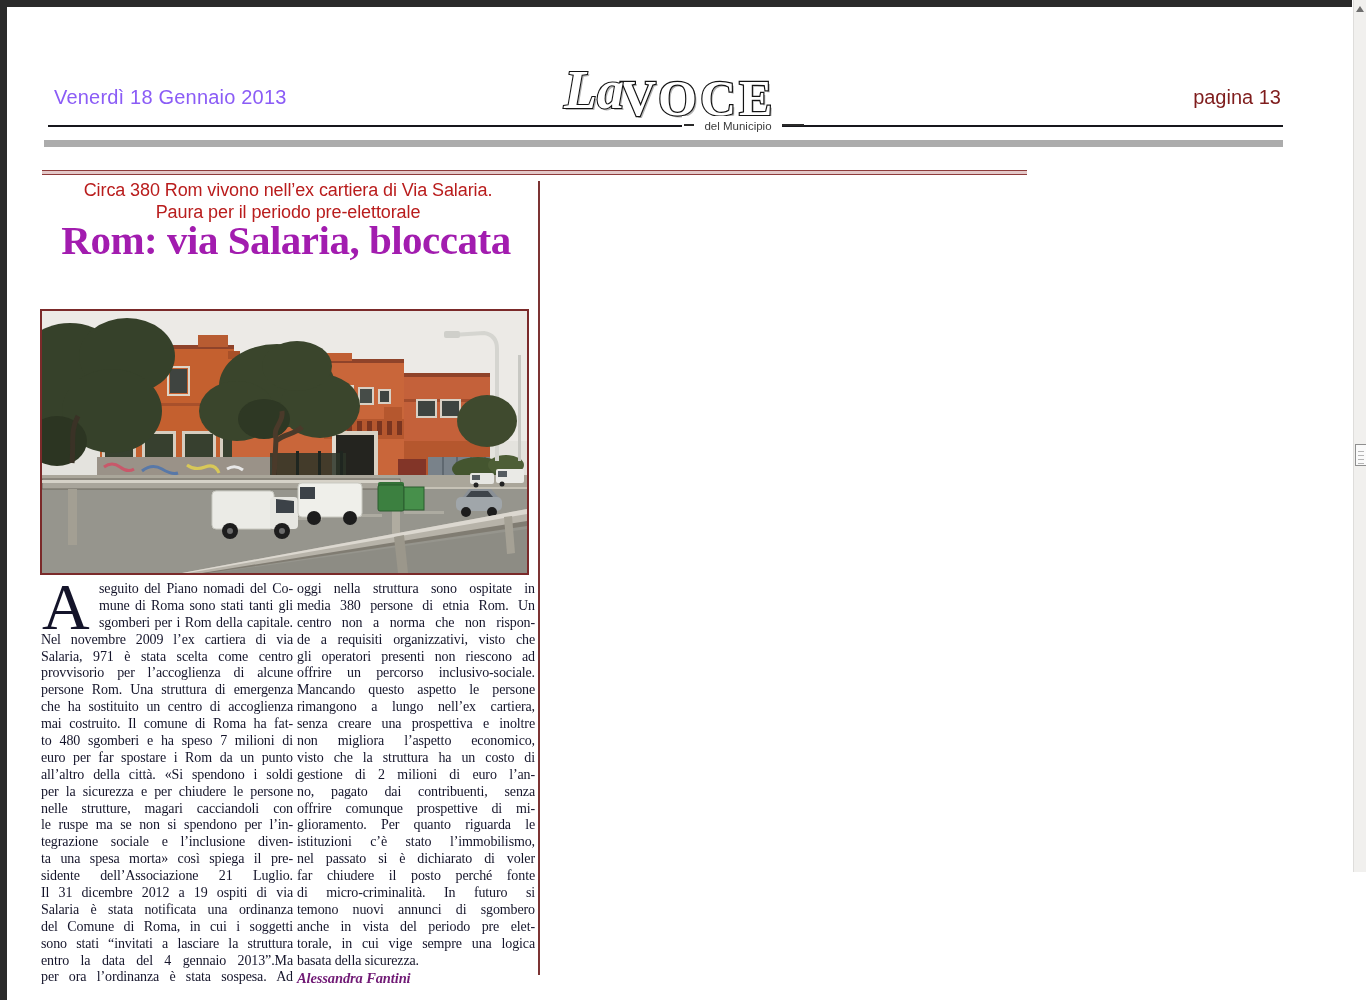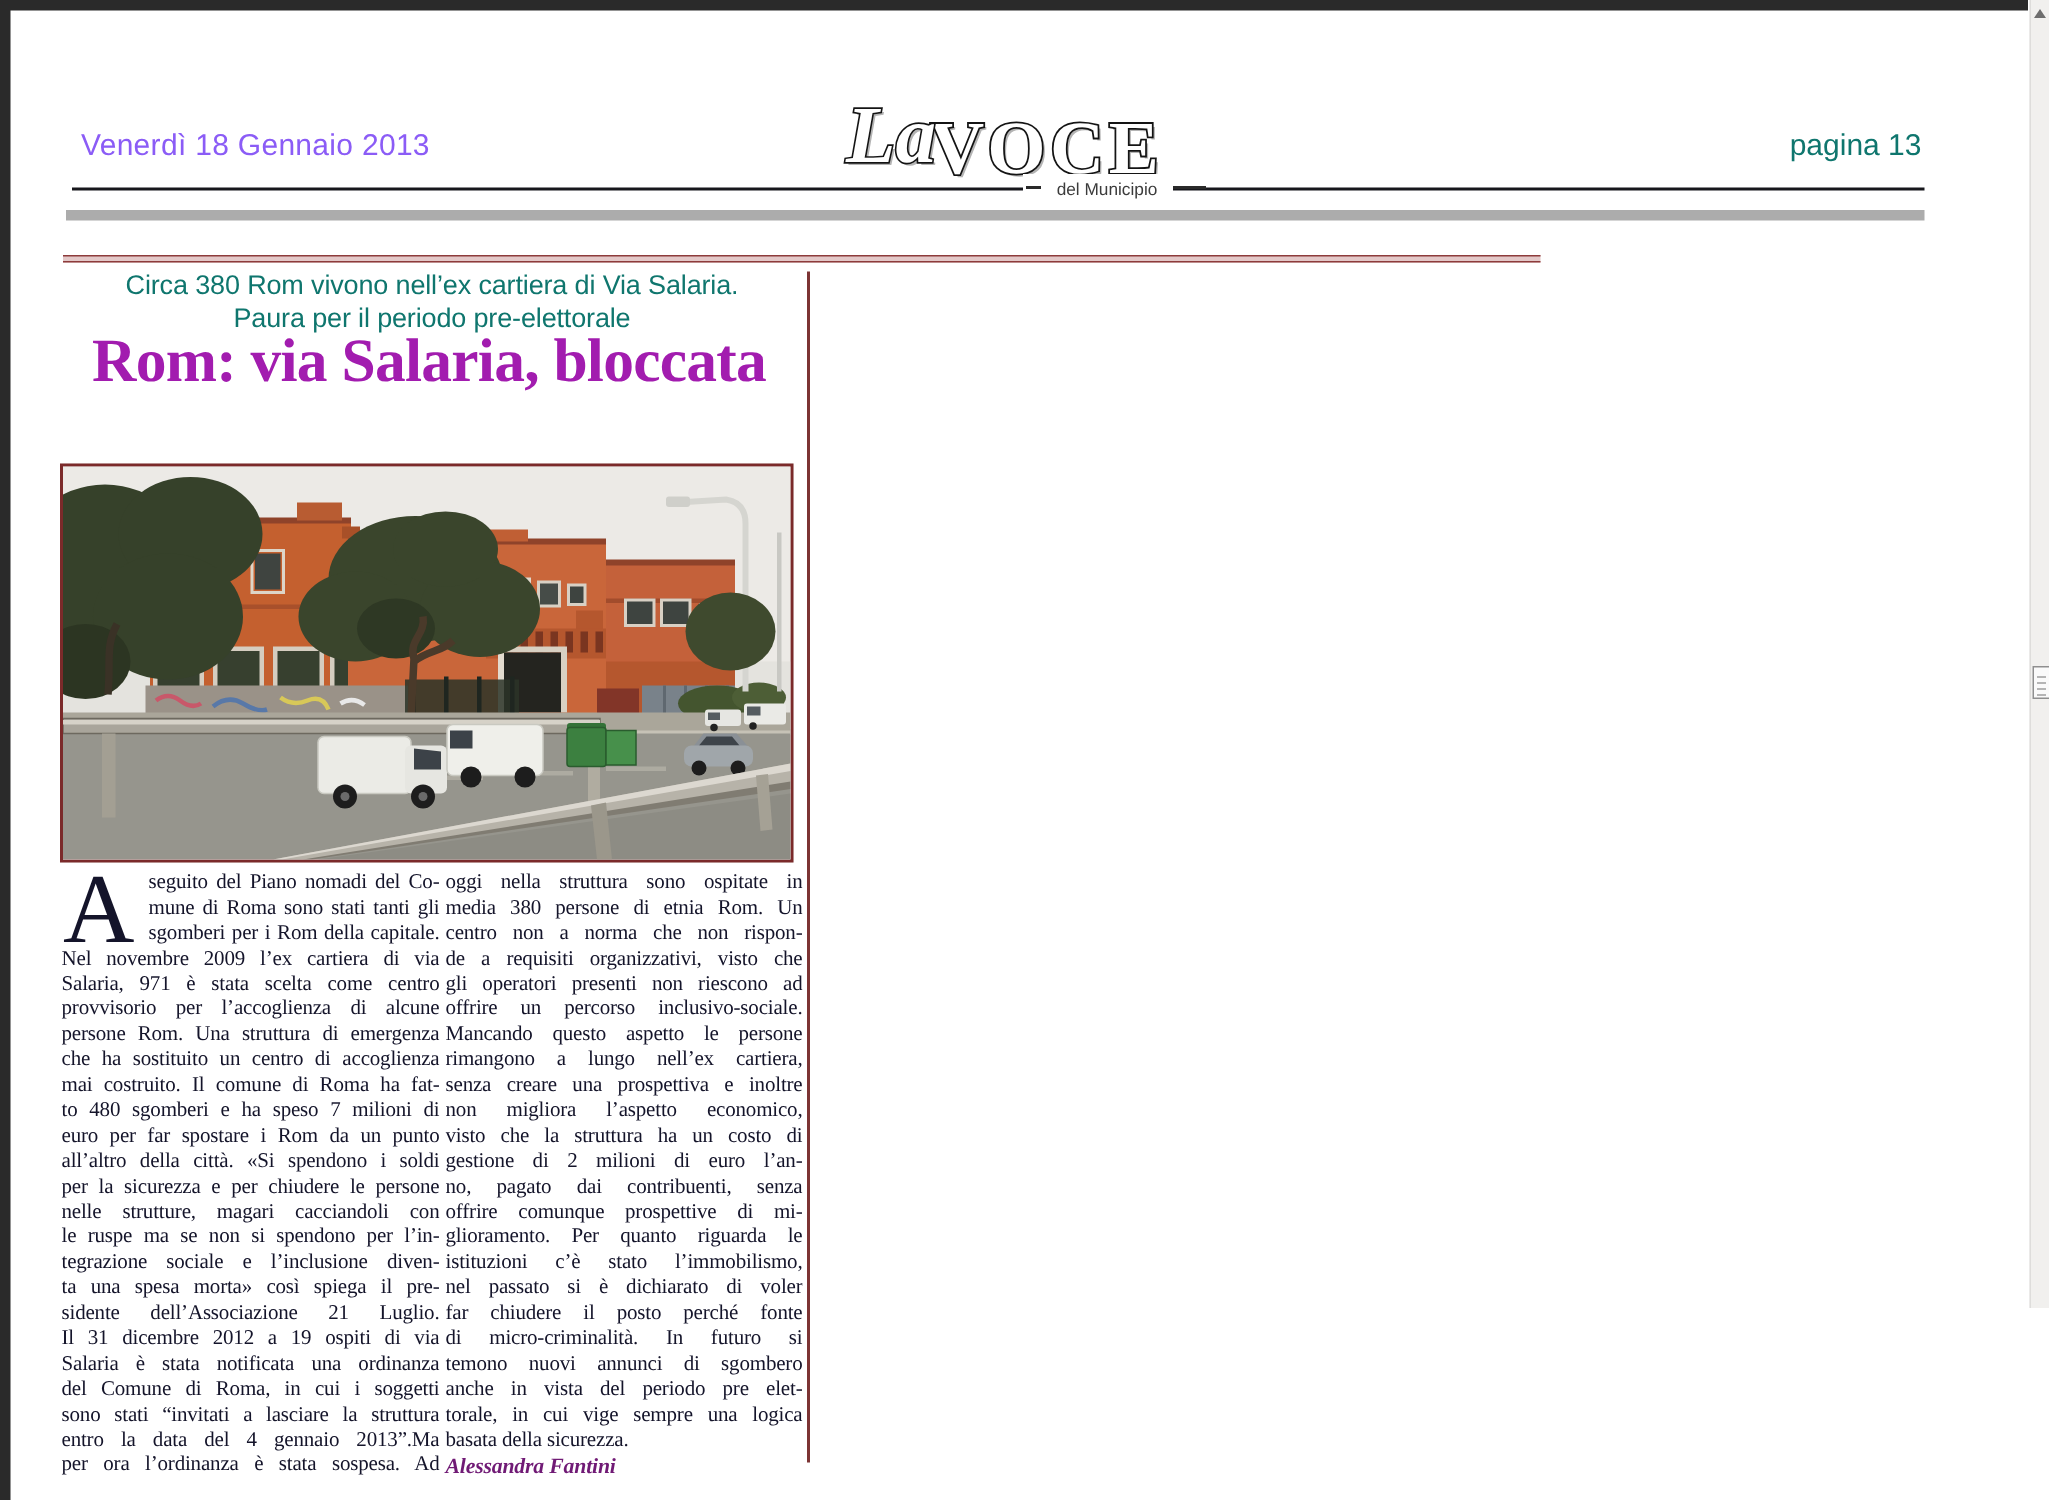--- a/index.html
+++ b/index.html
@@ -3,32 +3,32 @@
 <meta charset="utf-8">
 <style>
   html,body{margin:0;padding:0;background:#fff;}
   .stage{position:relative;width:1366px;height:1000px;background:#ffffff;overflow:hidden;
          font-family:"Liberation Sans",sans-serif;}
   .frame-top{position:absolute;left:0;top:0;width:1352px;height:7px;background:#2a2a2a;}
   .frame-left{position:absolute;left:0;top:0;width:7px;height:1000px;background:#2a2a2a;}
 
   
   .date{position:absolute;left:54px;top:86px;font-size:20px;color:#8b5cf6;letter-spacing:.2px;}
-  .pagenum{position:absolute;right:85px;top:86px;font-size:20px;color:#0f766e;}
+  .pagenum{position:absolute;right:85px;top:86px;font-size:20px;color:#7f1d1d;}
   .thin-rule{position:absolute;left:48px;top:125px;width:1235px;height:2px;background:#17171c;}
   .gray-bar{position:absolute;left:44px;top:140px;width:1239px;height:7px;background:#acacac;}
   .logo{position:absolute;left:556px;top:54px;width:250px;height:82px;}
 
   
   .red-rule{position:absolute;left:42px;top:170px;width:985px;height:3px;
             border-top:1.5px solid #8d3b3b;border-bottom:1.5px solid #8d3b3b;background:#e3c8c8;box-sizing:content-box;}
   .v-rule{position:absolute;left:538px;top:181px;width:2px;height:794px;background:#7c3434;}
 
   .kicker{position:absolute;left:42px;width:492px;text-align:center;font-size:18px;line-height:22px;
-          color:#0f766e;letter-spacing:-.1px;}
+          color:#b91c1c;letter-spacing:-.1px;}
   .kicker1{top:179px;} .kicker2{top:201px;}
   .headline{position:absolute;left:42px;top:221px;width:488px;text-align:center;
             font-family:"Liberation Serif",serif;font-weight:bold;font-size:41px;line-height:39px;
             color:#a21caf;letter-spacing:-.5px;}
 
   .photo-frame{position:absolute;left:40px;top:309px;width:485px;height:262px;border:2px solid #7b2a2a;background:#eceae6;}
   .photo-frame svg{display:block;}
 
   
   .col{position:absolute;top:581px;font-family:"Liberation Serif",serif;font-size:14px;

